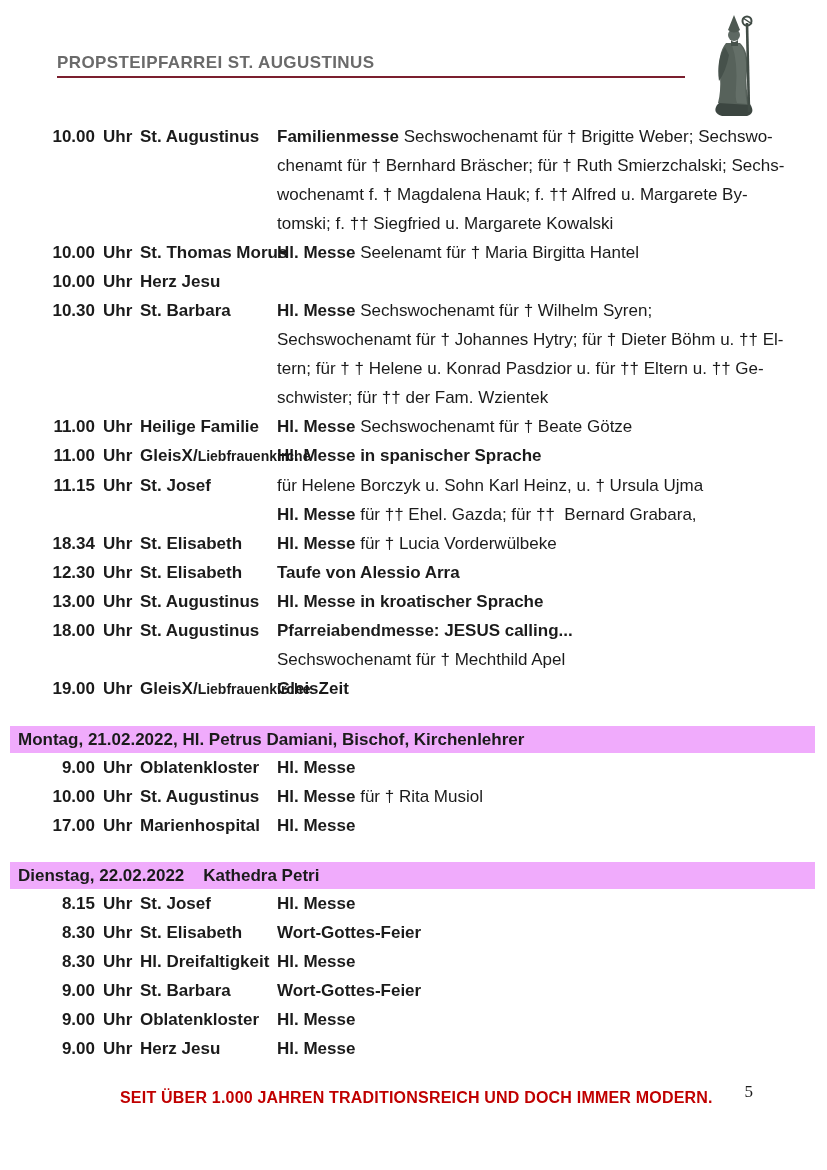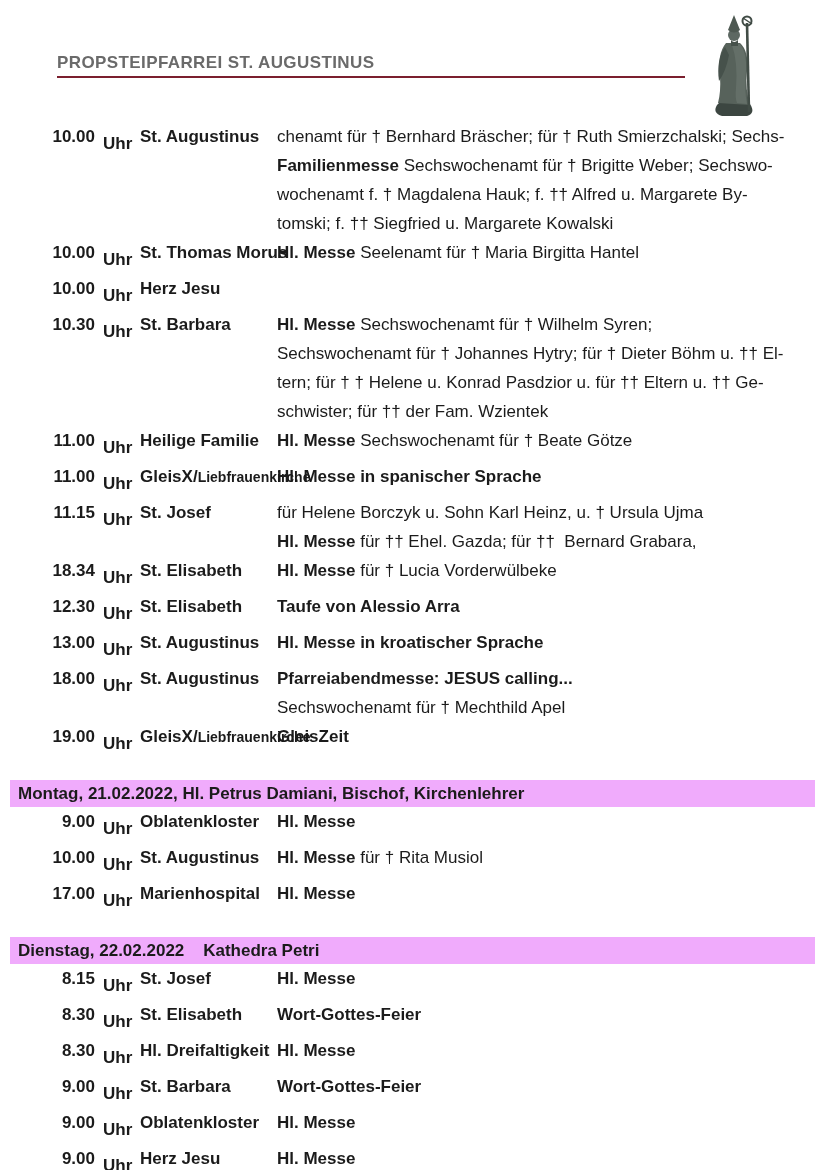--- a/index.html
+++ b/index.html
@@ -49,21 +49,21 @@
     padding-left: 8px;
     white-space: pre-wrap;
   }
   .row {
     display: grid;
     grid-template-columns: 65px 45px 137px auto;
     font-size: 17px;
     line-height: 29px;
   }
   .time  { text-align: right; font-weight: bold; white-space: nowrap; }
-  .uhr   { font-weight: bold; padding-left: 8px; margin-top: 7px; }
+  .uhr   { font-weight: bold; padding-left: 8px; }
   .loc   { font-weight: bold; white-space: nowrap; }
   .loc-small { font-size: 14px; font-weight: bold; margin-top: 32px; }
   .desc  { }
   .desc-line { white-space: pre; }
   .b { font-weight: bold; }
 
   
   .footer { position: relative; margin-top: 26px; height: 40px; }
   .motto {
     margin-left: 120px;
@@ -106,22 +106,22 @@
     </svg>
   </div>
 
   <div class="schedule" id="schedule">
       <div class="section">
         <div class="row">
           <div class="time">10.00</div>
           <div class="uhr">Uhr</div>
           <div class="loc">St. Augustinus</div>
           <div class="desc">
+            <div class="desc-line"><span class="b">Familienmesse</span> <span>Sechswochenamt für † Brigitte Weber; Sechswo-</span></div>
             <div class="desc-line"><span>chenamt für † Bernhard Bräscher; für † Ruth Smierzchalski; Sechs-</span></div>
-            <div class="desc-line"><span class="b">Familienmesse</span> <span>Sechswochenamt für † Brigitte Weber; Sechswo-</span></div>
             <div class="desc-line"><span>wochenamt f. † Magdalena Hauk; f. †† Alfred u. Margarete By-</span></div>
             <div class="desc-line"><span>tomski; f. †† Siegfried u. Margarete Kowalski</span></div>
           </div>
         </div>
         <div class="row">
           <div class="time">10.00</div>
           <div class="uhr">Uhr</div>
           <div class="loc">St. Thomas Morus</div>
           <div class="desc">
             <div class="desc-line"><span class="b">Hl. Messe</span> <span>Seelenamt für † Maria Birgitta Hantel</span></div>

